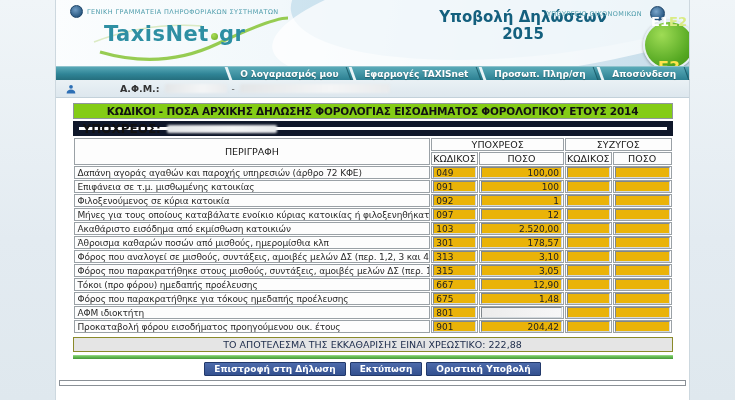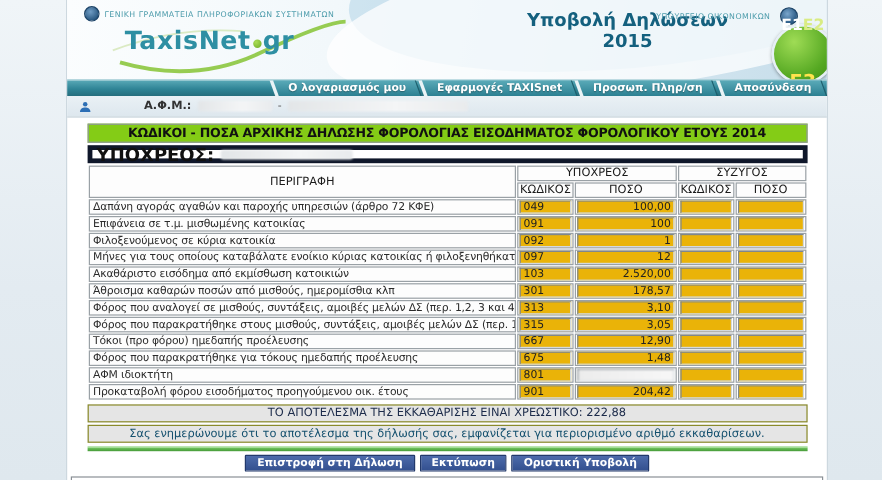--- a/index.html
+++ b/index.html
@@ -56,22 +56,22 @@
   .afm { height:18px; background:linear-gradient(180deg,#eaf1f5,#dde7ee); border-bottom:1px solid #c3d1da;
     display:flex; align-items:center; gap:5px; padding-left:10px; }
   .afm-label { font-size:9.5px; font-weight:bold; color:#333;margin-left:39px; }
   .smudge { height:9px; border-radius:2px; background:linear-gradient(90deg,#e3e6e8,#f4f5f6 60%,#e9ebed); filter:blur(1px); }
   .afm-sep { font-size:9px; color:#555; }
   
   .content { padding-top:5px; }
   .tbl-wrap { width:600px; margin:0 auto; }
   .tbl-title { border:1px solid #8f979c; background:#84cc16; text-align:center;
     font-size:10.5px; font-weight:bold; color:#111; padding:1px 0; letter-spacing:-0.2px; }
-  .obligor { border:4px solid #0f172a; margin-top:2px; padding:1px 4px; display:flex; align-items:center; gap:6px;
-    font-size:15px; font-weight:bold; color:#111; height:15px; }
+  .obligor { border:6px solid #0f172a; margin-top:2px; padding:1px 4px; display:flex; align-items:center; gap:6px;
+    font-size:12px; font-weight:bold; color:#111; height:15px; }
   table.decl { width:600px; border-collapse:separate; border-spacing:1px 1.5px; table-layout:fixed; margin-top:1px; }
   table.decl col.c-desc { width:352px; } table.decl col.c-code { width:46px; }
   table.decl col.c-amt1 { width:84px; }  table.decl col.c-amt2 { width:58px; }
   table.decl th { border:1px solid #9aa1a6; background:#fdfdfd; font-size:9.5px; font-weight:normal; color:#1a1a1a; height:13px; }
   table.decl td { border:1px solid #9aa1a6; background:#fdfdfd; height:13px; overflow:hidden; }
   td.cell-desc { font-size:9px; color:#2a2a2a; padding:0 3px; white-space:nowrap; letter-spacing:-0.15px; }
   .inbox { height:11px; margin:0 1px; border:1px solid; border-color:#7f878d #d3d9dd #d3d9dd #7f878d;
     background:#eab308; font-size:9px; color:#222; line-height:10px; padding:0 2px; overflow:hidden; }
   .inbox.num { text-align:right; }
   .inbox.redacted { background:linear-gradient(90deg,#ececec,#f7f7f7); filter:blur(.7px); color:transparent; }
@@ -382,21 +382,20 @@
               </td>
               <td>
                 <div class="inbox num"></div>
               </td>
             </tr>
           </tbody>
       </table>
     </div>
 
     <div class="yellow primary">ΤΟ ΑΠΟΤΕΛΕΣΜΑ ΤΗΣ ΕΚΚΑΘΑΡΙΣΗΣ ΕΙΝΑΙ ΧΡΕΩΣΤΙΚΟ: 222,88</div>
-    <div class="yellow secondary">Σας ενημερώνουμε ότι το αποτέλεσμα της δήλωσής σας, εμφανίζεται για περιορισμένο αριθμό εκκαθαρίσεων.</div>
 
     <div class="green-bar"></div>
 
     <div class="actions">
       <button class="btn">Επιστροφή στη Δήλωση</button>
       <button class="btn">Εκτύπωση</button>
       <button class="btn">Οριστική Υποβολή</button>
     </div>
 
     <div class="footnote">

